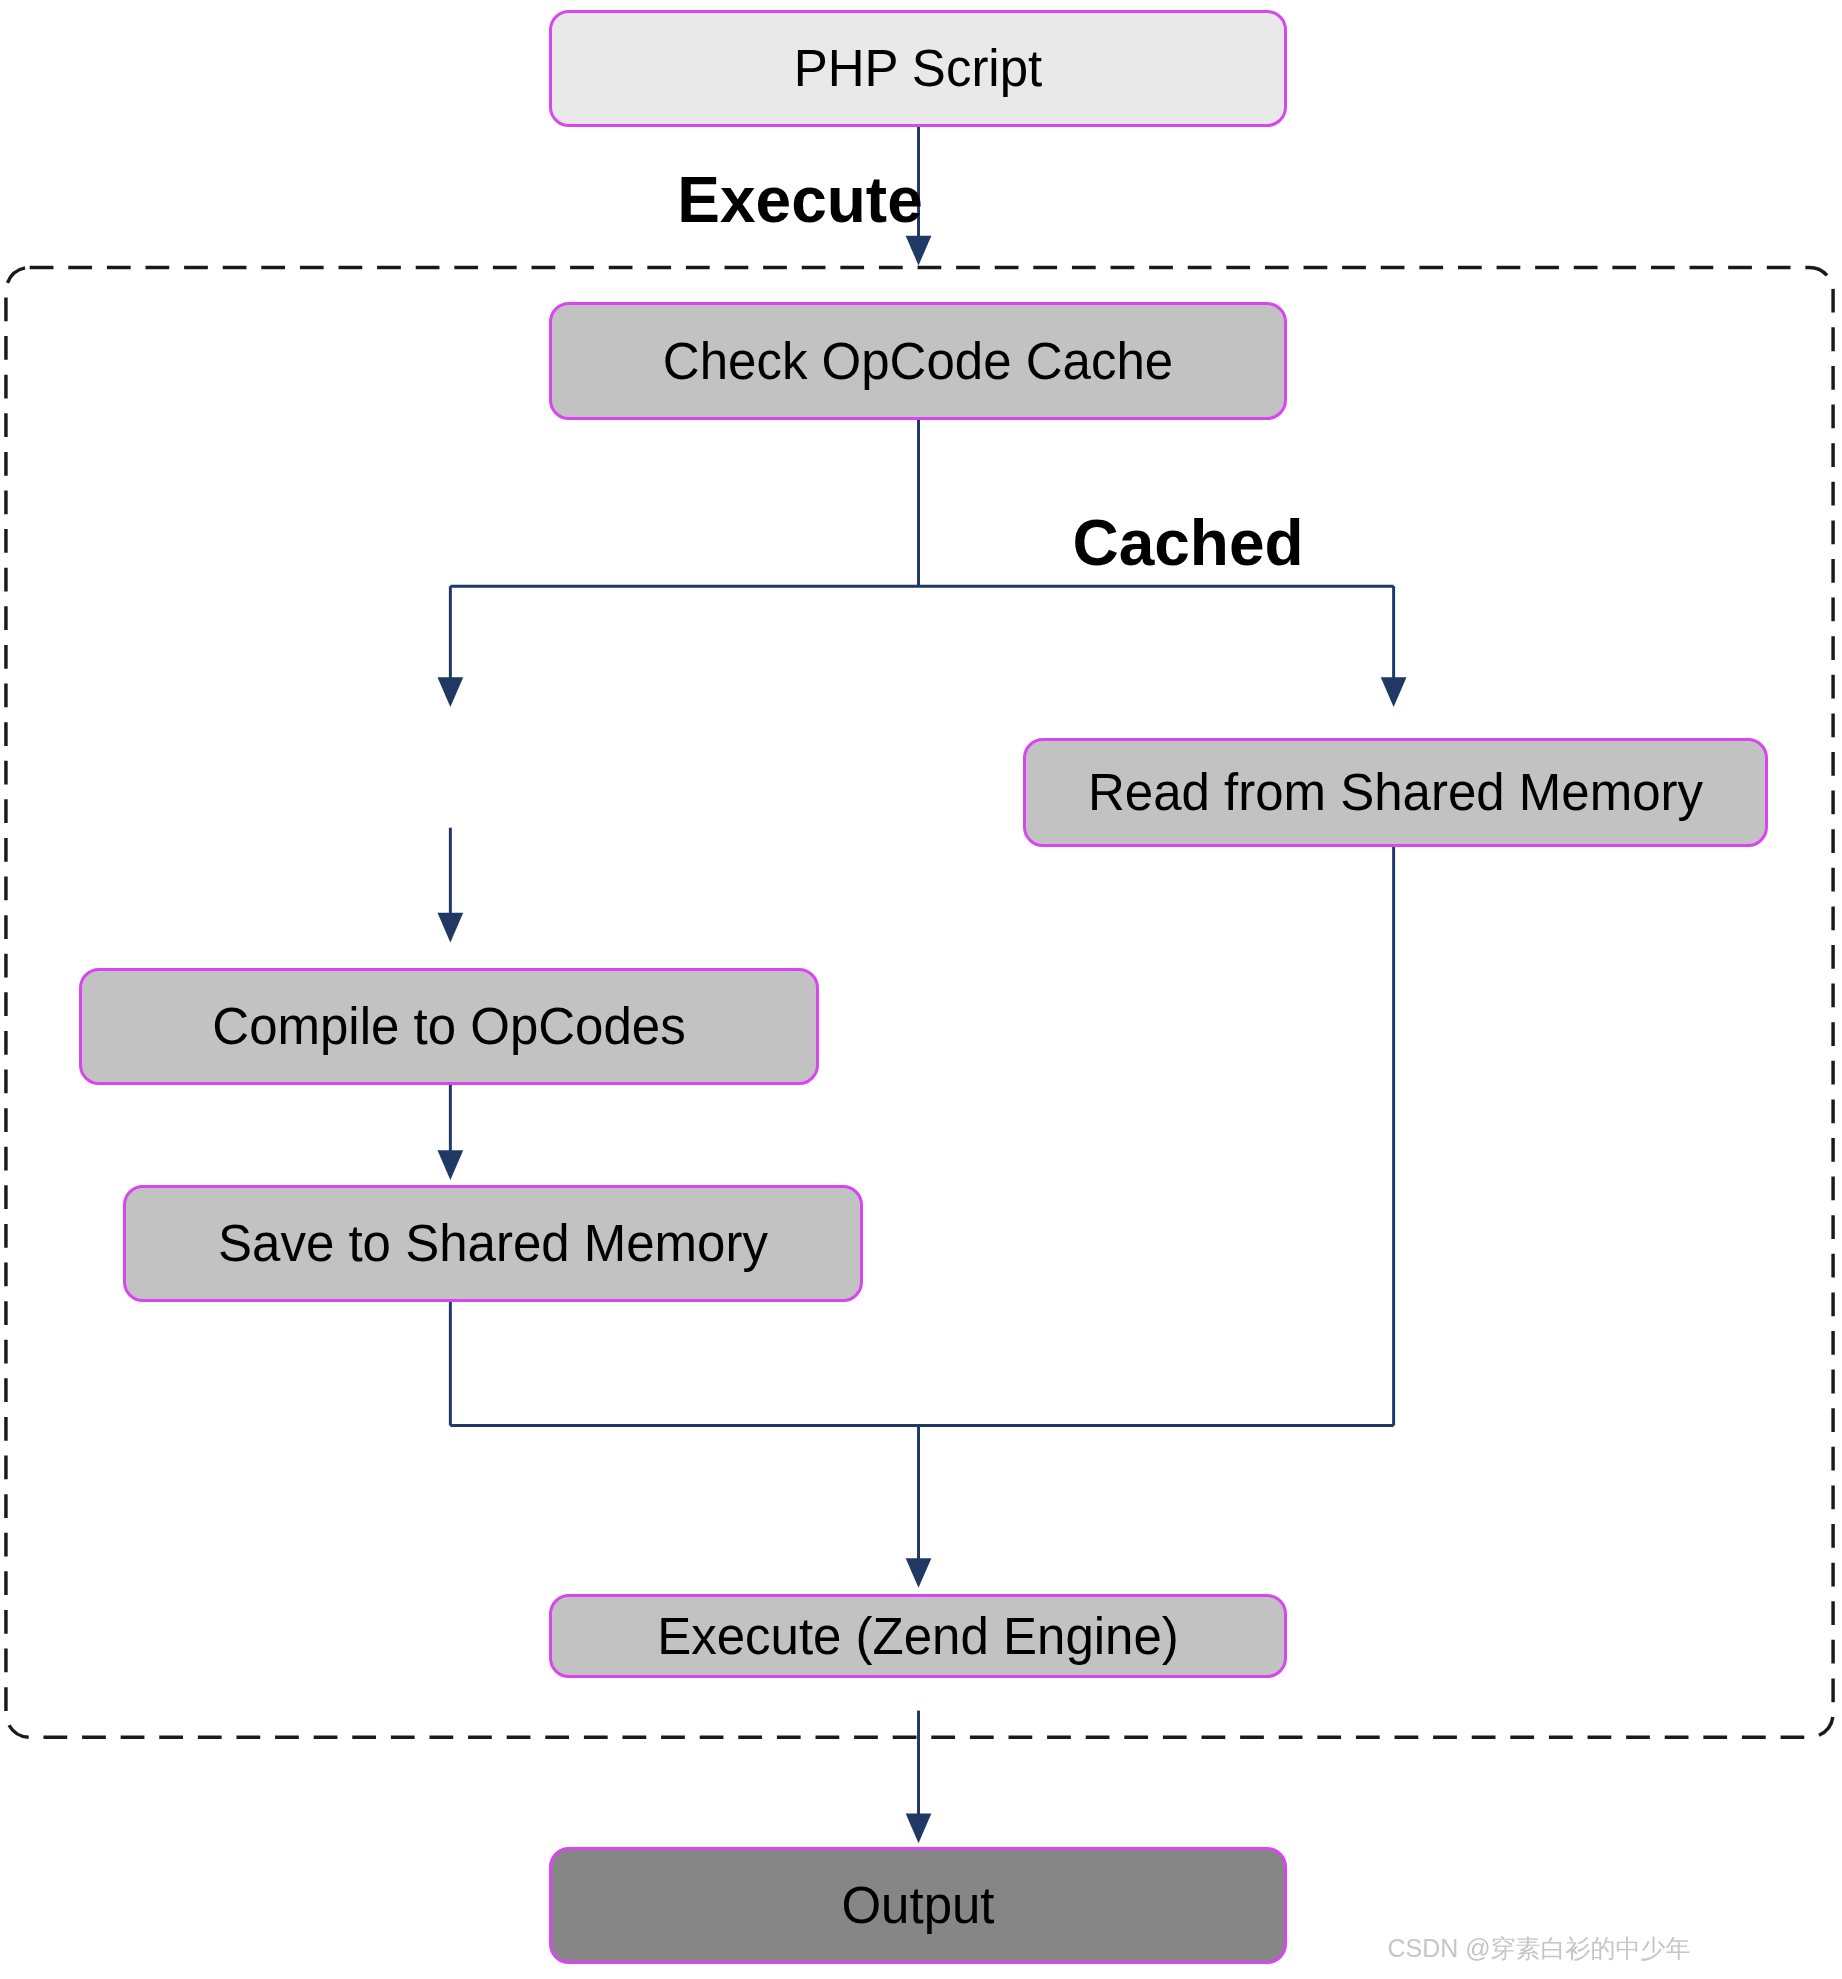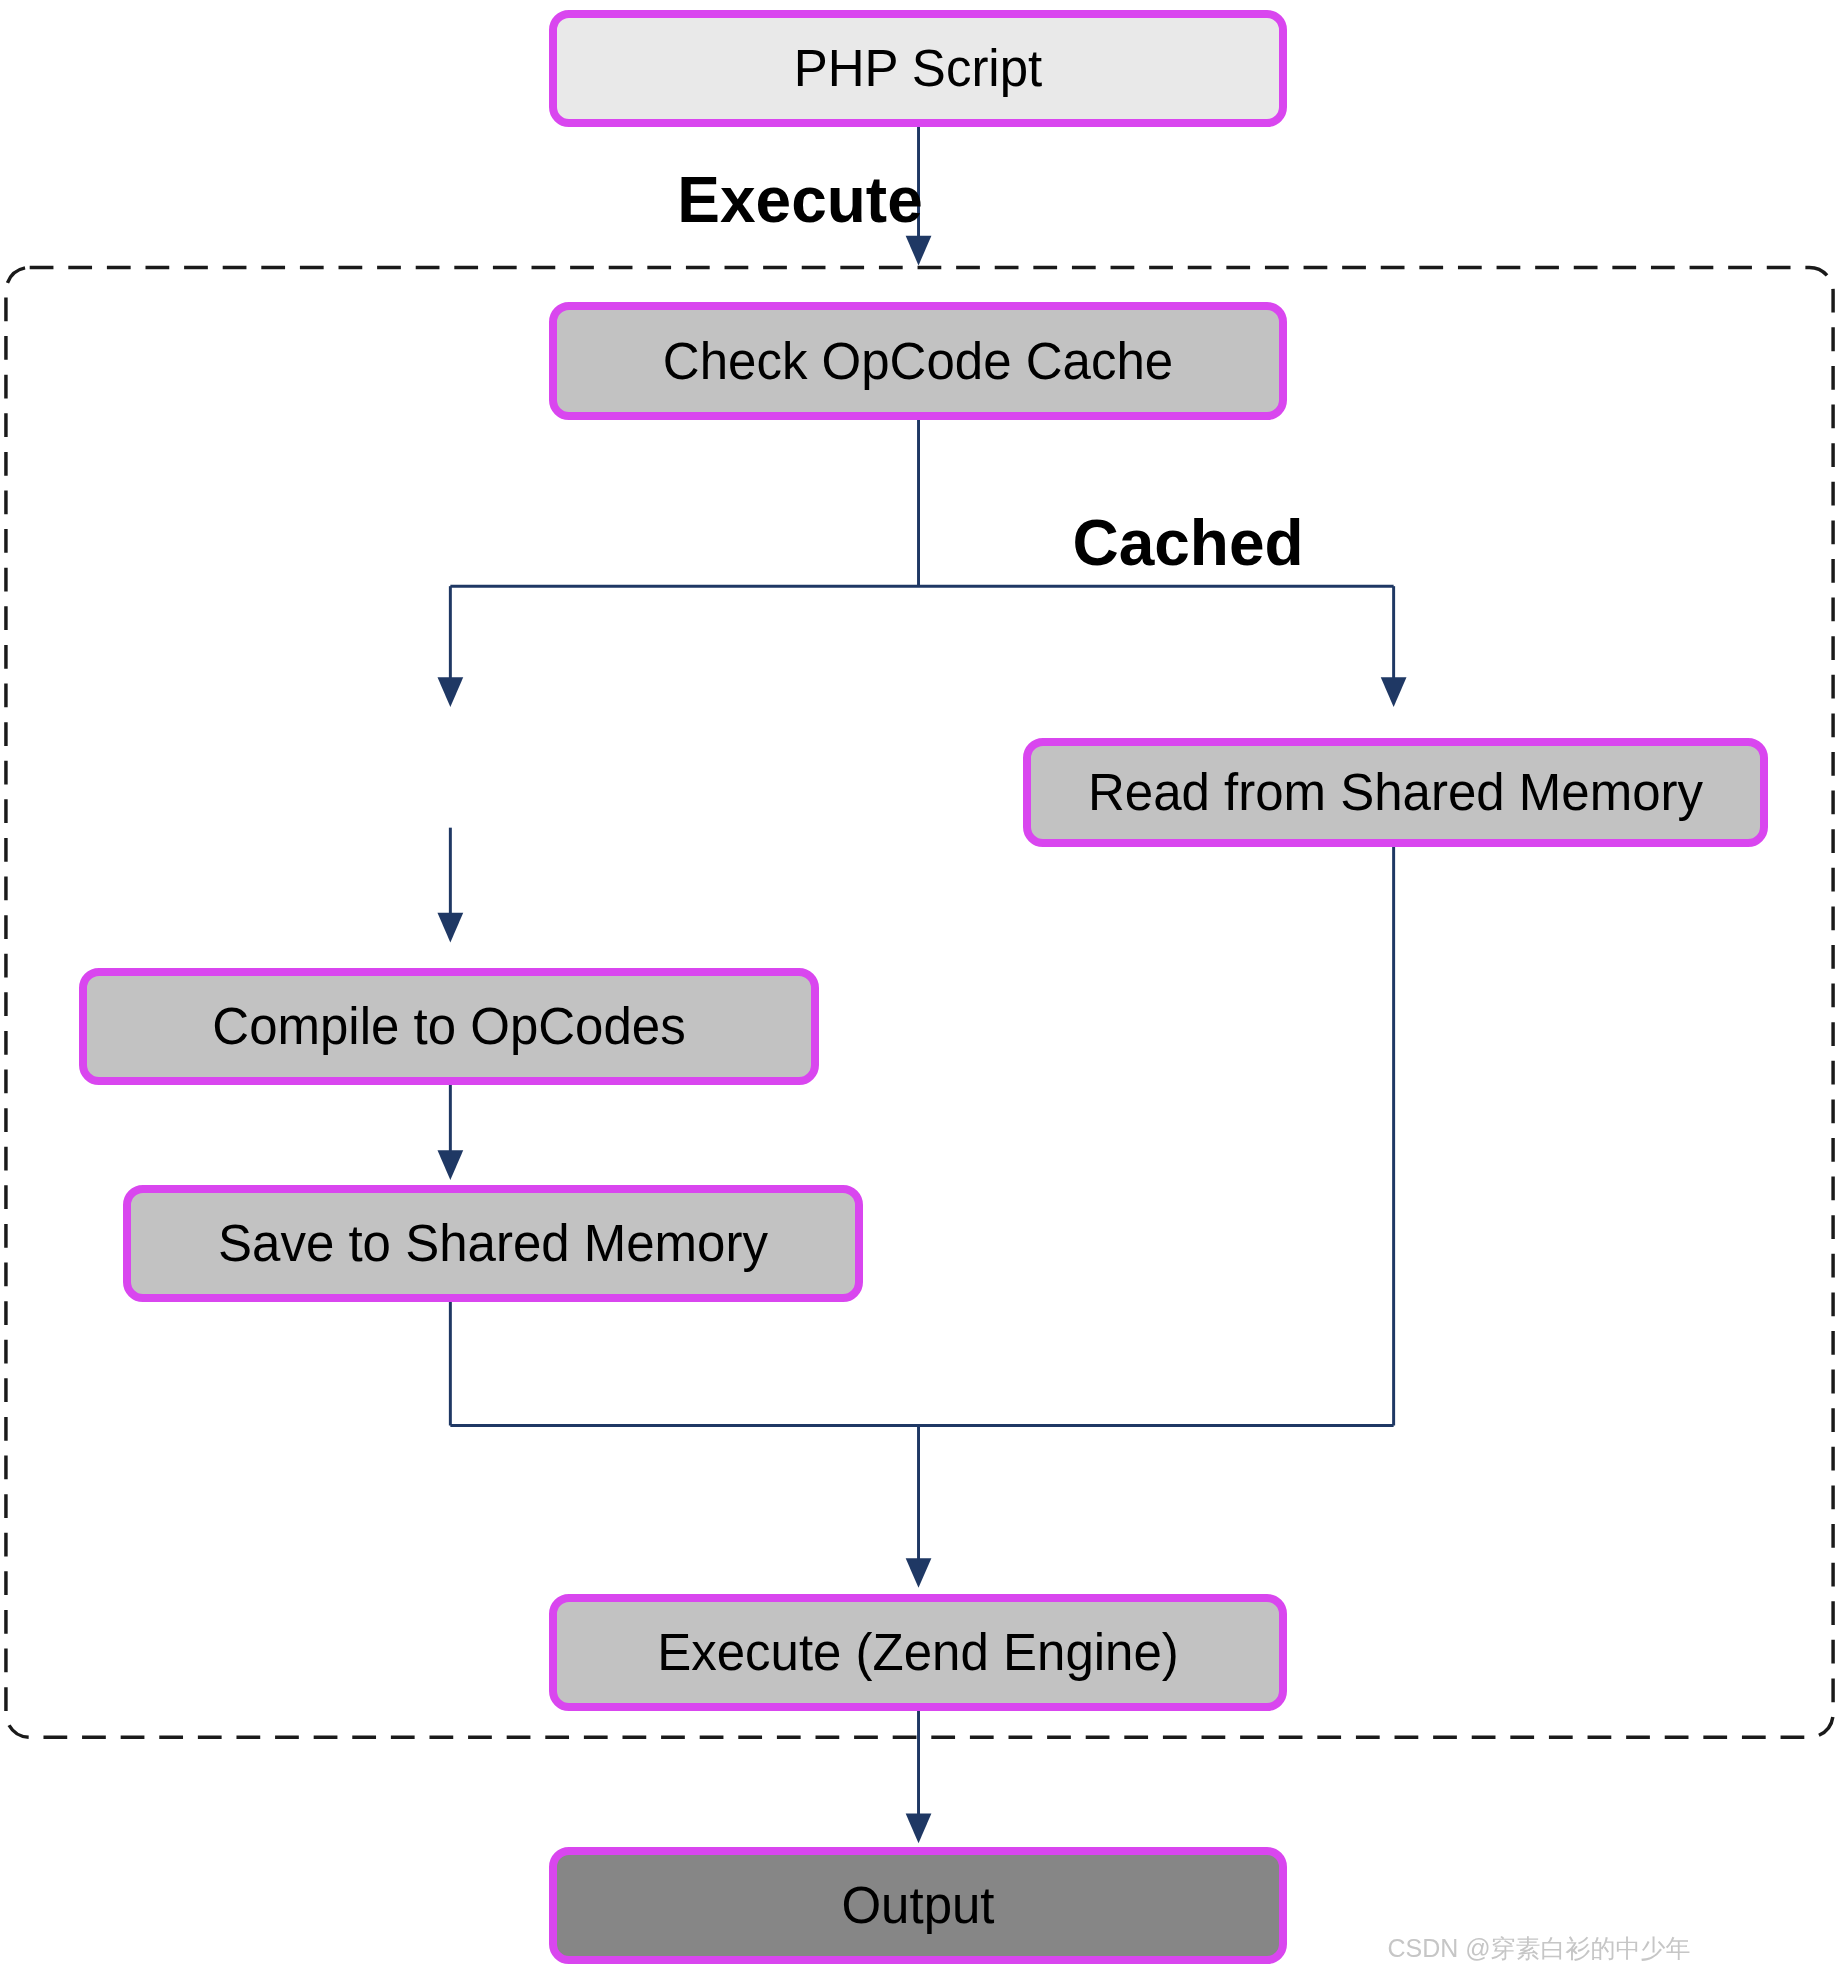--- a/index.html
+++ b/index.html
@@ -7,37 +7,37 @@
     position:relative;
     width:1842px;height:1979px;
     font-family:"Liberation Sans","DejaVu Sans",sans-serif;
     overflow:hidden;
     background:#ffffff;
   }
   svg.edges{position:absolute;left:0;top:0;}
   .node{
     position:absolute;
     box-sizing:border-box;
-    border:8px solid #d946ef;
+    border:3px solid #d946ef;
     border-radius:20px;
     display:flex;align-items:center;justify-content:center;
     font-size:51px;line-height:1;color:#000000;
     white-space:nowrap;
   }
   .node.light{background:#e9e9e9;}
   .node.mid{background:#c2c2c2;}
   .node.dark{background:#868686;}
 
   .n-php    {left:549px; top:10px;   width:738px; height:117px;}
   .n-check  {left:549px; top:302px;  width:738px; height:118px;}
   .n-parse  {left:79px;  top:711px;  width:740px; height:117px;}
   .n-compile{left:79px;  top:948px;  width:740px; height:117px;margin-top:20px;}
   .n-save   {left:79px;  top:1185px; width:740px; height:117px;margin-left:44px;}
   .n-read   {left:1023px;top:738px;  width:745px; height:109px;}
-  .n-exec   {left:549px; top:1594px; width:738px; height:117px;}
+  .n-exec   {left:549px; top:1594px; width:738px; height:84px;}
   .n-output {left:549px; top:1847px; width:738px; height:117px;}
 
   .edge-label{
     position:absolute;
     width:396px;text-align:center;
     font-weight:bold;font-size:64px;line-height:1;color:#000000;
     white-space:nowrap;
   }
   .l-execute  {left:602px;  top:168px;}
   .l-notcached{left:446px;  top:511px;}

